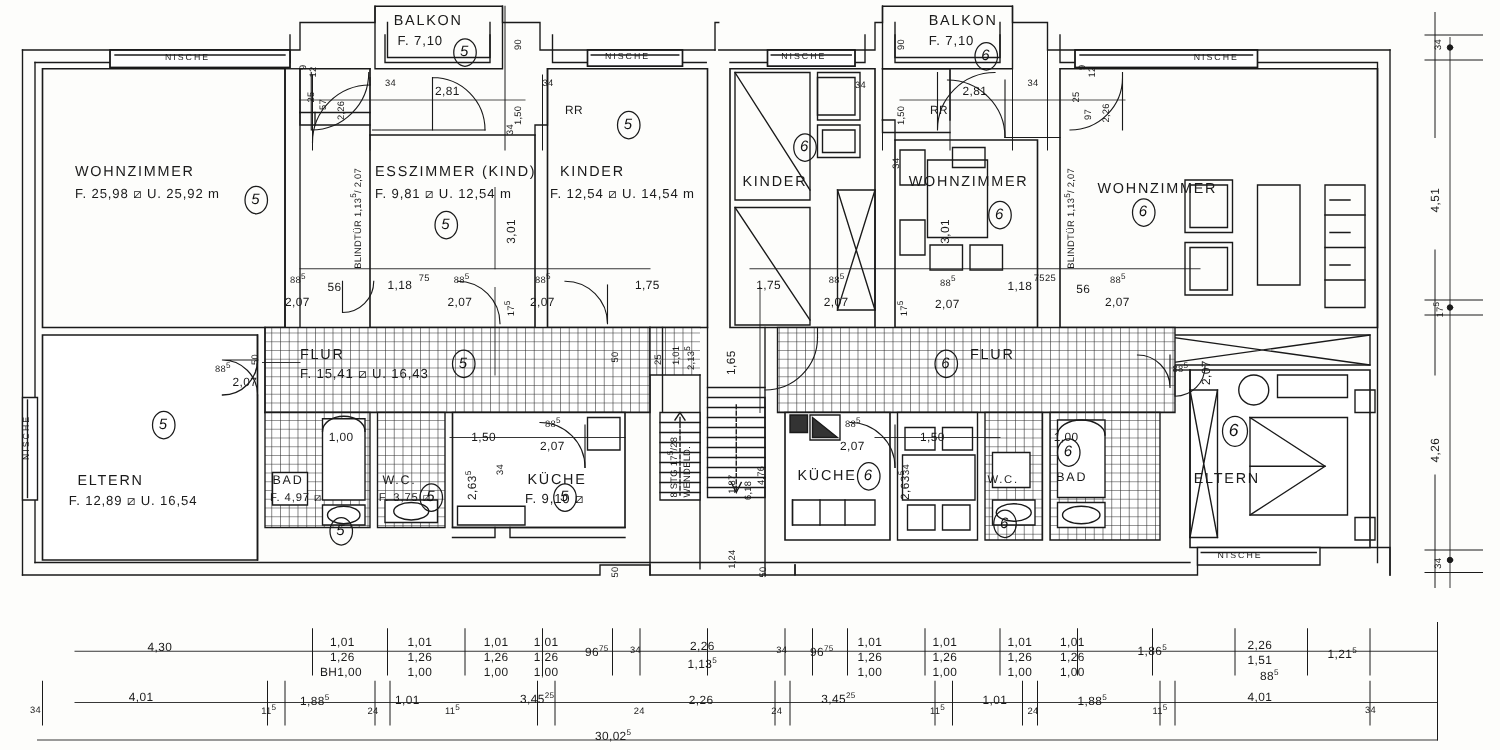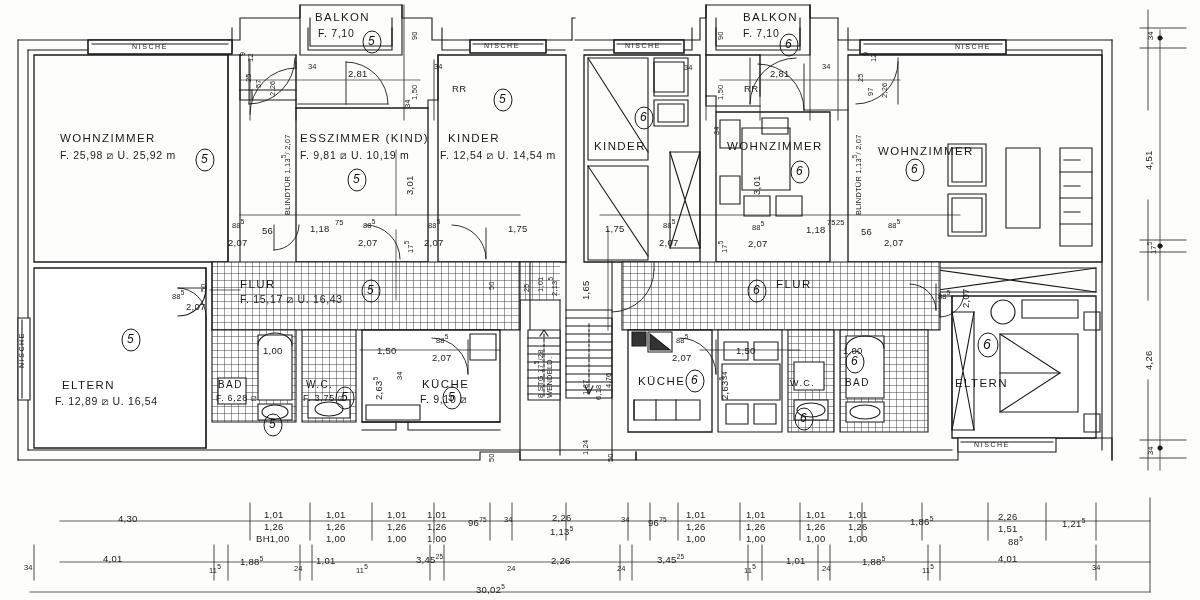--- a/index.html
+++ b/index.html
@@ -340,36 +340,36 @@
     <ellipse cx="804" cy="419" rx="9" ry="11"></ellipse>
     <ellipse cx="855" cy="362" rx="9" ry="11"></ellipse>
     <ellipse cx="988" cy="345" rx="10" ry="12"></ellipse>
   </g>
 </svg>
 
 <div class="lbl room-name" style="left:60px;top:132px;">WOHNZIMMER</div>
 <div class="lbl room-area" style="left:60px;top:149px;">F. 25,98 ⧄  U. 25,92 m</div>
 
 <div class="lbl room-name" style="left:300px;top:132px;">ESSZIMMER (KIND)</div>
-<div class="lbl room-area" style="left:300px;top:149px;">F. 9,81 ⧄  U. 10,19 m</div>
+<div class="lbl room-area" style="left:300px;top:149px;">F. 9,81 ⧄  U. 12,54 m</div>
 
 <div class="lbl room-name" style="left:448px;top:132px;">KINDER</div>
 <div class="lbl room-area" style="left:440px;top:149px;">F. 12,54 ⧄  U. 14,54 m</div>
 
 <div class="lbl room-name" style="left:315px;top:11px;">BALKON</div>
 <div class="lbl room-area" style="left:318px;top:27px;">F. 7,10</div>
 
 <div class="lbl room-name" style="left:240px;top:278px;">FLUR</div>
-<div class="lbl room-area" style="left:240px;top:293px;">F. 15,17 ⧄   U. 16,43</div>
+<div class="lbl room-area" style="left:240px;top:293px;">F. 15,41 ⧄   U. 16,43</div>
 
 <div class="lbl room-name" style="left:62px;top:379px;">ELTERN</div>
 <div class="lbl room-area" style="left:55px;top:395px;">F. 12,89 ⧄ U. 16,54</div>
 
 <div class="lbl room-name" style="left:218px;top:379px;font-size:10px;">BAD</div>
-<div class="lbl room-area" style="left:216px;top:393px;font-size:9px;">F. 6,28 ⧄</div>
+<div class="lbl room-area" style="left:216px;top:393px;font-size:9px;">F. 4,97 ⧄</div>
 
 <div class="lbl room-name" style="left:306px;top:379px;font-size:10px;">W.C.</div>
 <div class="lbl room-area" style="left:303px;top:393px;font-size:9px;">F. 3,75 ⧄</div>
 
 <div class="lbl room-name" style="left:422px;top:378px;">KÜCHE</div>
 <div class="lbl room-area" style="left:420px;top:393px;">F. 9,10 ⧄</div>
 
 <div class="lbl room-name" style="left:878px;top:145px;">WOHNZIMMER</div>
 <div class="lbl room-name" style="left:727px;top:140px;">WOHNZIMMER</div>
 <div class="lbl room-name" style="left:594px;top:140px;">KINDER</div>

